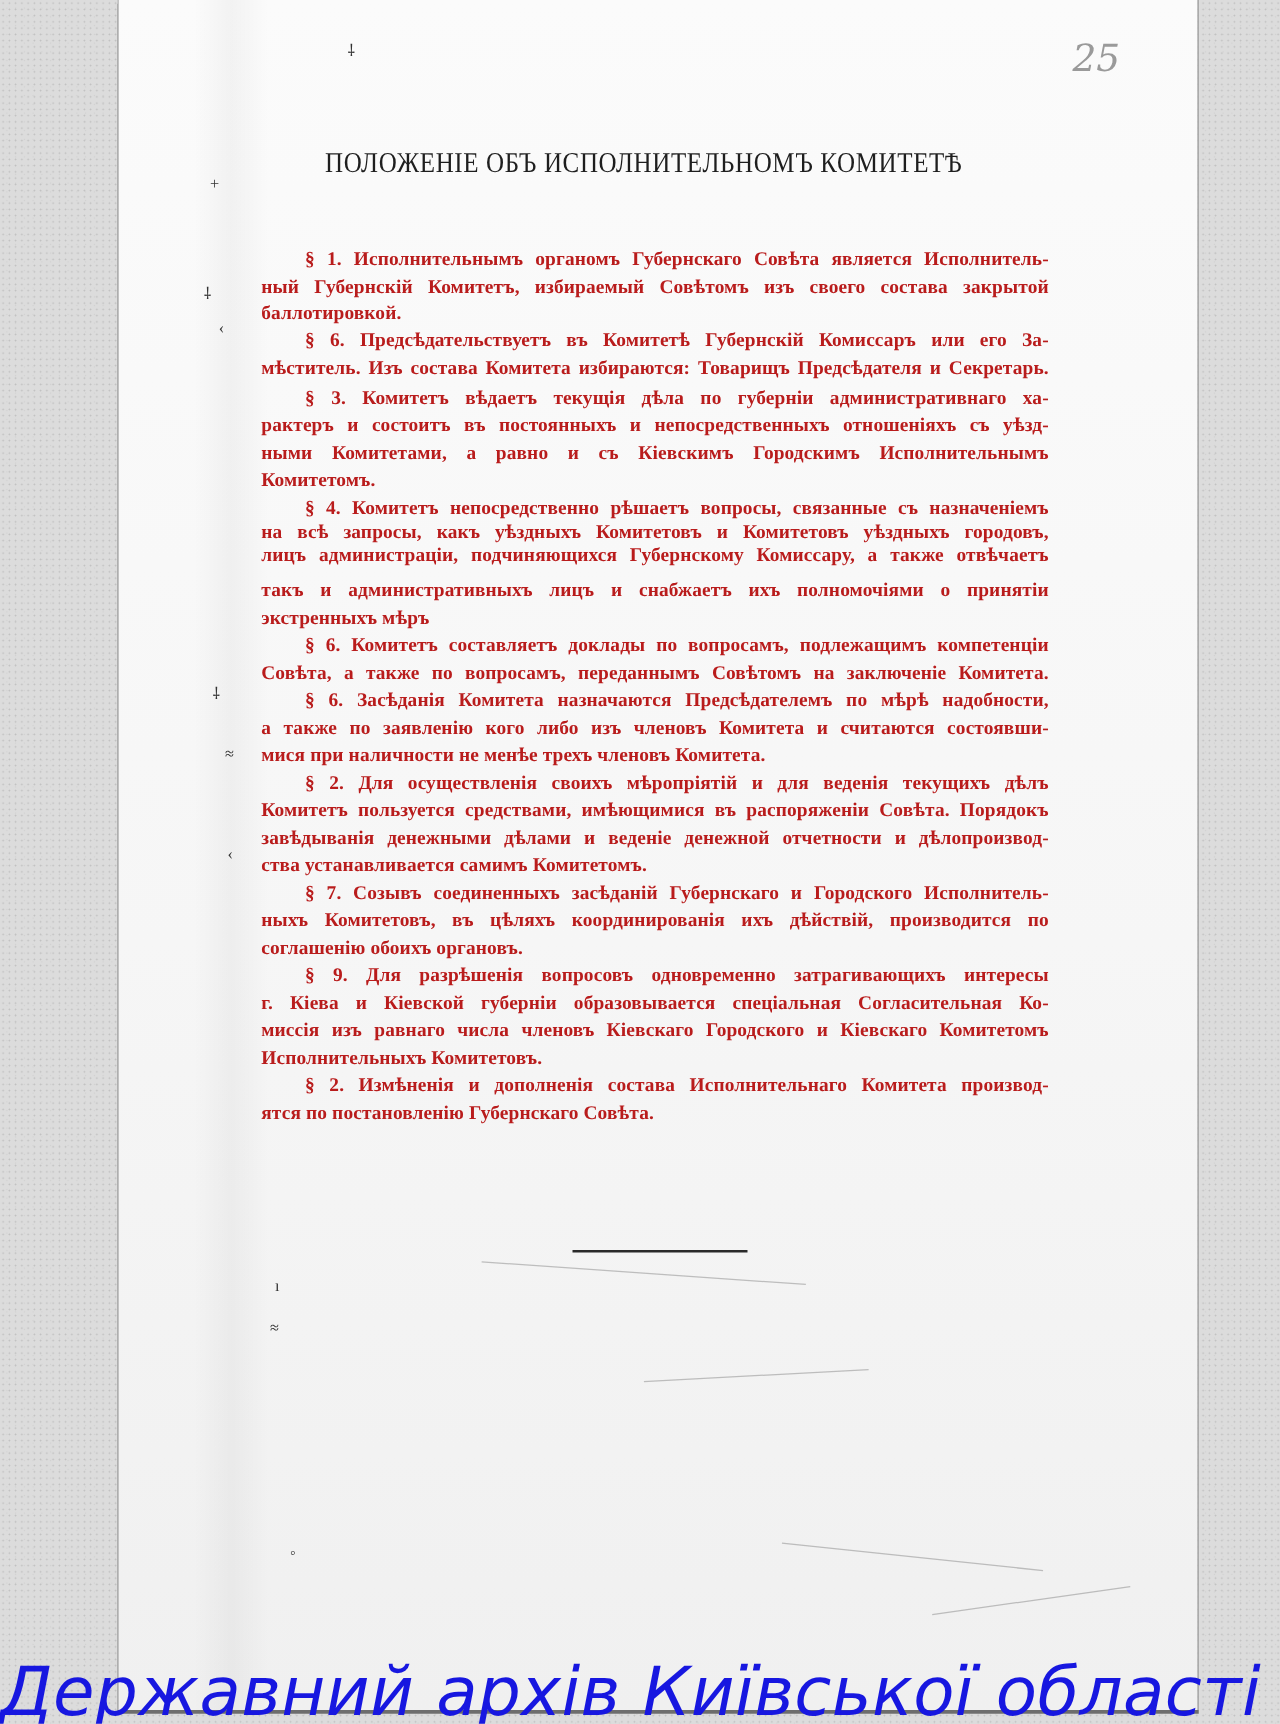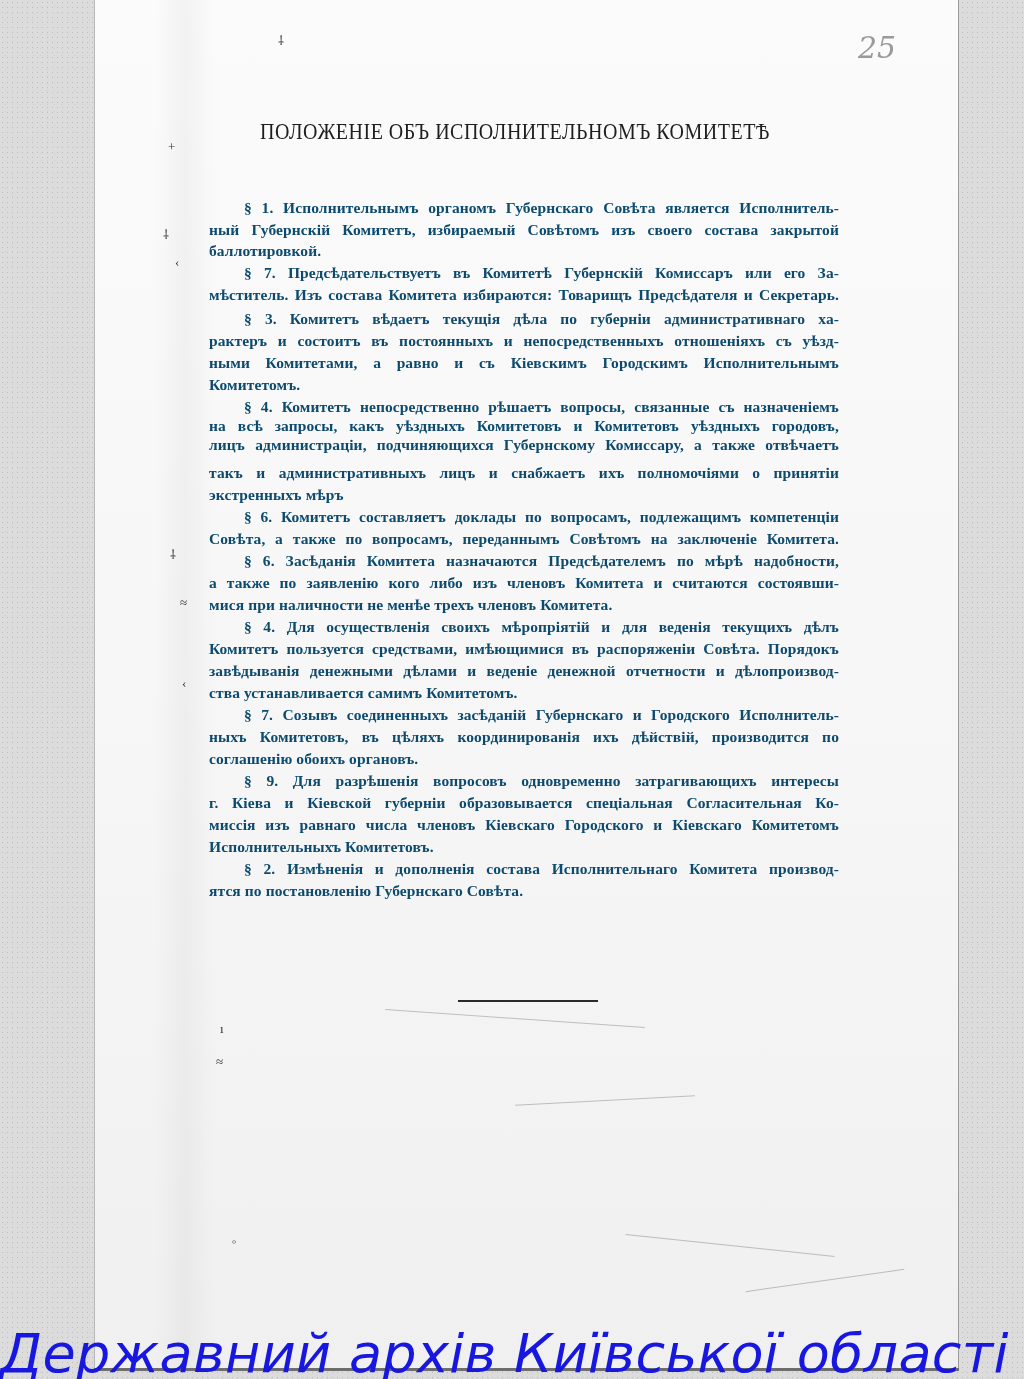--- a/index.html
+++ b/index.html
@@ -29,21 +29,21 @@
     position: absolute; left: 858px; top: 30px; font-size: 30px;
     color: #9a9a9a; font-style: italic; font-family: "DejaVu Serif", serif;
   }
   .title {
     position: absolute; left: 260px; top: 118px; width: 530px;
     font-size: 20px; letter-spacing: 0.5px; color: #1e1e1e; white-space: nowrap;
     transform: scaleY(1.15); transform-origin: left top;
   }
   .line {
     position: absolute; left: 209px; width: 630px;
-    font-size: 15.5px; line-height: 20px; color: #0c4a6e;
+    font-size: 15.5px; line-height: 20px; color: #b91c1c;
     text-align: justify; text-align-last: justify; white-space: nowrap;
     font-weight: bold; letter-spacing: 0.1px;
   }
   .line.last { text-align-last: left; }
   .line.indent { left: 244px; width: 595px; }
   .rule {
     position: absolute; left: 458px; top: 1000px; width: 140px; height: 2px;
     background: #2a2a2a;
   }
   .watermark {
@@ -76,42 +76,42 @@
 
 <div class="page-number">25</div>
 
 <div class="title">ПОЛОЖЕНІЕ ОБЪ ИСПОЛНИТЕЛЬНОМЪ КОМИТЕТѢ</div>
 
 <div id="body-lines">
   <div class="line indent" style="top:198px">§ 1. Исполнительнымъ органомъ Губернскаго Совѣта является Исполнитель-</div>
   <div class="line" style="top:220px">ный Губернскій Комитетъ, избираемый Совѣтомъ изъ своего состава закрытой</div>
   <div class="line last" style="top:241px">баллотировкой.</div>
 
-  <div class="line indent" style="top:263px">§ 7. Предсѣдательствуетъ въ Комитетѣ Губернскій Комиссаръ или его За-</div>
+  <div class="line indent" style="top:263px">§ 6. Предсѣдательствуетъ въ Комитетѣ Губернскій Комиссаръ или его За-</div>
   <div class="line" style="top:285px">мѣститель. Изъ состава Комитета избираются: Товарищъ Предсѣдателя и Секретарь.</div>
 
   <div class="line indent" style="top:309px">§ 3. Комитетъ вѣдаетъ текущія дѣла по губерніи административнаго ха-</div>
   <div class="line" style="top:331px">рактеръ и состоитъ въ постоянныхъ и непосредственныхъ отношеніяхъ съ уѣзд-</div>
   <div class="line" style="top:353px">ными Комитетами, а равно и съ Кіевскимъ Городскимъ Исполнительнымъ</div>
   <div class="line last" style="top:375px">Комитетомъ.</div>
 
   <div class="line indent" style="top:397px">§ 4. Комитетъ непосредственно рѣшаетъ вопросы, связанные съ назначеніемъ</div>
   <div class="line" style="top:435px">лицъ администраціи, подчиняющихся Губернскому Комиссару, а также отвѣчаетъ</div>
   <div class="line" style="top:416px">на всѣ запросы, какъ уѣздныхъ Комитетовъ и Комитетовъ уѣздныхъ городовъ,</div>
   <div class="line" style="top:463px">такъ и административныхъ лицъ и снабжаетъ ихъ полномочіями о принятіи</div>
   <div class="line last" style="top:485px">экстренныхъ мѣръ</div>
 
   <div class="line indent" style="top:507px">§ 6. Комитетъ составляетъ доклады по вопросамъ, подлежащимъ компетенціи</div>
   <div class="line" style="top:529px">Совѣта, а также по вопросамъ, переданнымъ Совѣтомъ на заключеніе Комитета.</div>
 
   <div class="line indent" style="top:551px">§ 6. Засѣданія Комитета назначаются Предсѣдателемъ по мѣрѣ надобности,</div>
   <div class="line" style="top:573px">а также по заявленію кого либо изъ членовъ Комитета и считаются состоявши-</div>
   <div class="line last" style="top:595px">мися при наличности не менѣе трехъ членовъ Комитета.</div>
 
-  <div class="line indent" style="top:617px">§ 4. Для осуществленія своихъ мѣропріятій и для веденія текущихъ дѣлъ</div>
+  <div class="line indent" style="top:617px">§ 2. Для осуществленія своихъ мѣропріятій и для веденія текущихъ дѣлъ</div>
   <div class="line" style="top:639px">Комитетъ пользуется средствами, имѣющимися въ распоряженіи Совѣта. Порядокъ</div>
   <div class="line" style="top:661px">завѣдыванія денежными дѣлами и веденіе денежной отчетности и дѣлопроизвод-</div>
   <div class="line last" style="top:683px">ства устанавливается самимъ Комитетомъ.</div>
 
   <div class="line indent" style="top:705px">§ 7. Созывъ соединенныхъ засѣданій Губернскаго и Городского Исполнитель-</div>
   <div class="line" style="top:727px">ныхъ Комитетовъ, въ цѣляхъ координированія ихъ дѣйствій, производится по</div>
   <div class="line last" style="top:749px">соглашенію обоихъ органовъ.</div>
 
   <div class="line indent" style="top:771px">§ 9. Для разрѣшенія вопросовъ одновременно затрагивающихъ интересы</div>
   <div class="line" style="top:793px">г. Кіева и Кіевской губерніи образовывается спеціальная Согласительная Ко-</div>

